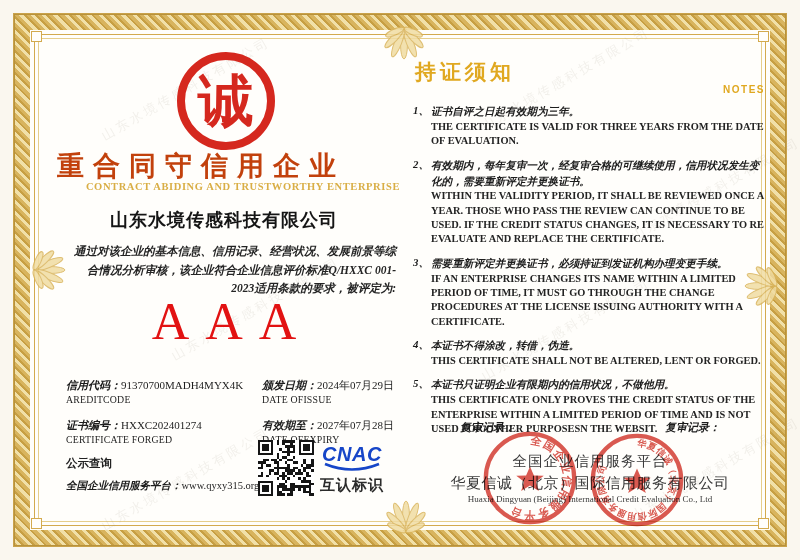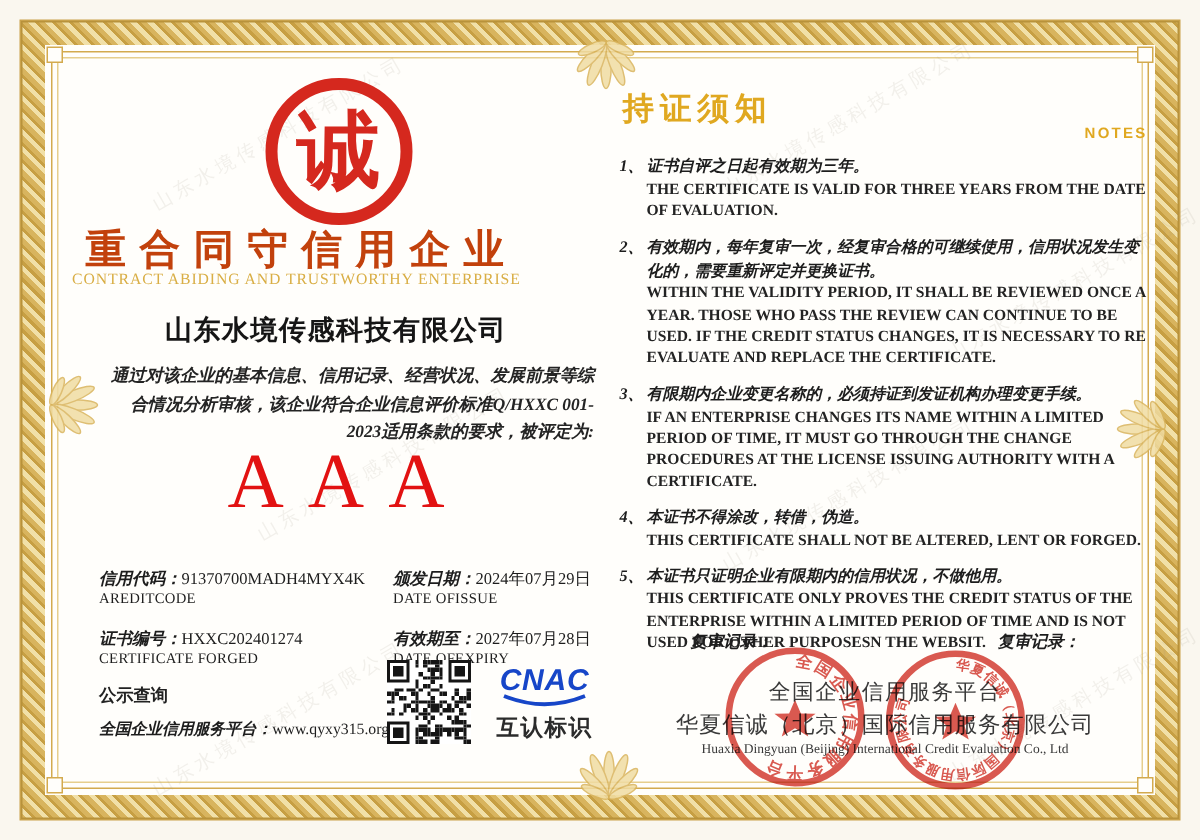--- a/index.html
+++ b/index.html
@@ -42,21 +42,21 @@
     font-size:56px;line-height:1;color:#D5281E;font-weight:700;
     font-family:"Liberation Serif","DejaVu Serif",serif;
   }
   .cert-title{
     position:absolute;left:48px;top:148px;width:352px;z-index:2;
     text-align:left;font-size:27px;font-weight:800;color:#c2410c;
     letter-spacing:9px;text-indent:9px;
   }
   .cert-subtitle{
     position:absolute;left:48px;top:181px;width:352px;z-index:2;
-    text-align:left;font-size:10.5px;font-weight:400;color:#D9AE45;
+    text-align:right;font-size:10.5px;font-weight:700;color:#D9AE45;
     letter-spacing:.6px;font-family:"Liberation Serif","DejaVu Serif",serif;
   }
   .company{
     position:absolute;left:48px;top:208px;width:352px;z-index:2;
     text-align:center;font-size:18px;font-weight:800;color:#151515;letter-spacing:1px;
   }
   .body-text{
     position:absolute;left:66px;top:242px;width:330px;z-index:2;
     font-size:11.5px;line-height:1.62;font-weight:700;font-style:italic;color:#242424;
     font-family:"Liberation Serif","DejaVu Serif",serif;
@@ -70,21 +70,21 @@
   .info-left{position:absolute;left:66px;top:378px;width:195px;z-index:2}
   .info-right{position:absolute;left:262px;top:378px;width:140px;z-index:2}
   .f-item{margin-bottom:13px}
   .f-line{font-size:11px;white-space:nowrap}
   .f-label{font-weight:700;font-style:italic;font-family:"Liberation Serif","DejaVu Serif",serif;color:#1d1d1d}
   .f-value{font-family:"Liberation Serif","DejaVu Serif",serif;color:#1d1d1d}
   .f-sub{font-size:9.8px;letter-spacing:.2px;color:#1d1d1d;font-family:"Liberation Serif","DejaVu Serif",serif;margin-top:1px}
   .query{position:absolute;left:66px;top:456px;width:200px;z-index:2}
   .query-heading{font-size:11.5px;font-weight:700;font-family:"Liberation Serif","DejaVu Serif",serif}
   .query-line{margin-top:8px;font-size:10.5px;white-space:nowrap}
-  .qr-area{position:absolute;left:258px;top:440px;width:150px;display:flex;gap:17px;z-index:2}
+  .qr-area{position:absolute;left:258px;top:440px;width:150px;display:flex;gap:6px;z-index:2}
   .qr{position:relative;width:56px;height:56px;background:#fff}
   .qr-grid{position:absolute;inset:0;display:grid;grid-template-columns:repeat(21,1fr);grid-template-rows:repeat(21,1fr)}
   .qc.on{background:#151515}
   .fp{position:absolute;width:15px;height:15px;border:2.5px solid #151515;background:#fff;box-sizing:border-box}
   .fp::after{content:"";position:absolute;inset:2px;background:#151515}
   .fp.tl{left:0;top:0}.fp.tr{right:0;top:0}.fp.bl{left:0;bottom:0}
   .cnac-col{display:flex;flex-direction:column;align-items:center;justify-content:flex-start;padding-top:4px}
   .cnac-text{
     font-size:20px;font-weight:900;font-style:italic;color:#1746C8;letter-spacing:.5px;line-height:1;
   }
@@ -708,21 +708,21 @@
   <div class="note-item">
     <span class="note-num">2、</span>
     <div class="note-body">
       <div class="note-cn">有效期内，每年复审一次，经复审合格的可继续使用，信用状况发生变化的，需要重新评定并更换证书。</div>
       <div class="note-en">WITHIN THE VALIDITY PERIOD, IT SHALL BE REVIEWED ONCE A YEAR. THOSE WHO PASS THE REVIEW CAN CONTINUE TO BE USED. IF THE CREDIT STATUS CHANGES, IT IS NECESSARY TO RE EVALUATE AND REPLACE THE CERTIFICATE.</div>
     </div>
   </div>
   <div class="note-item">
     <span class="note-num">3、</span>
     <div class="note-body">
-      <div class="note-cn">有限期内企业变更名称的，必须持证到发证机构办理变更手续。</div>
+      <div class="note-cn">需要重新评定并更换证书，必须持证到发证机构办理变更手续。</div>
       <div class="note-en">IF AN ENTERPRISE CHANGES ITS NAME WITHIN A LIMITED PERIOD OF TIME, IT MUST GO THROUGH THE CHANGE PROCEDURES AT THE LICENSE ISSUING AUTHORITY WITH A CERTIFICATE.</div>
     </div>
   </div>
   <div class="note-item">
     <span class="note-num">4、</span>
     <div class="note-body">
       <div class="note-cn">本证书不得涂改，转借，伪造。</div>
       <div class="note-en">THIS CERTIFICATE SHALL NOT BE ALTERED, LENT OR FORGED.</div>
     </div>
   </div>

